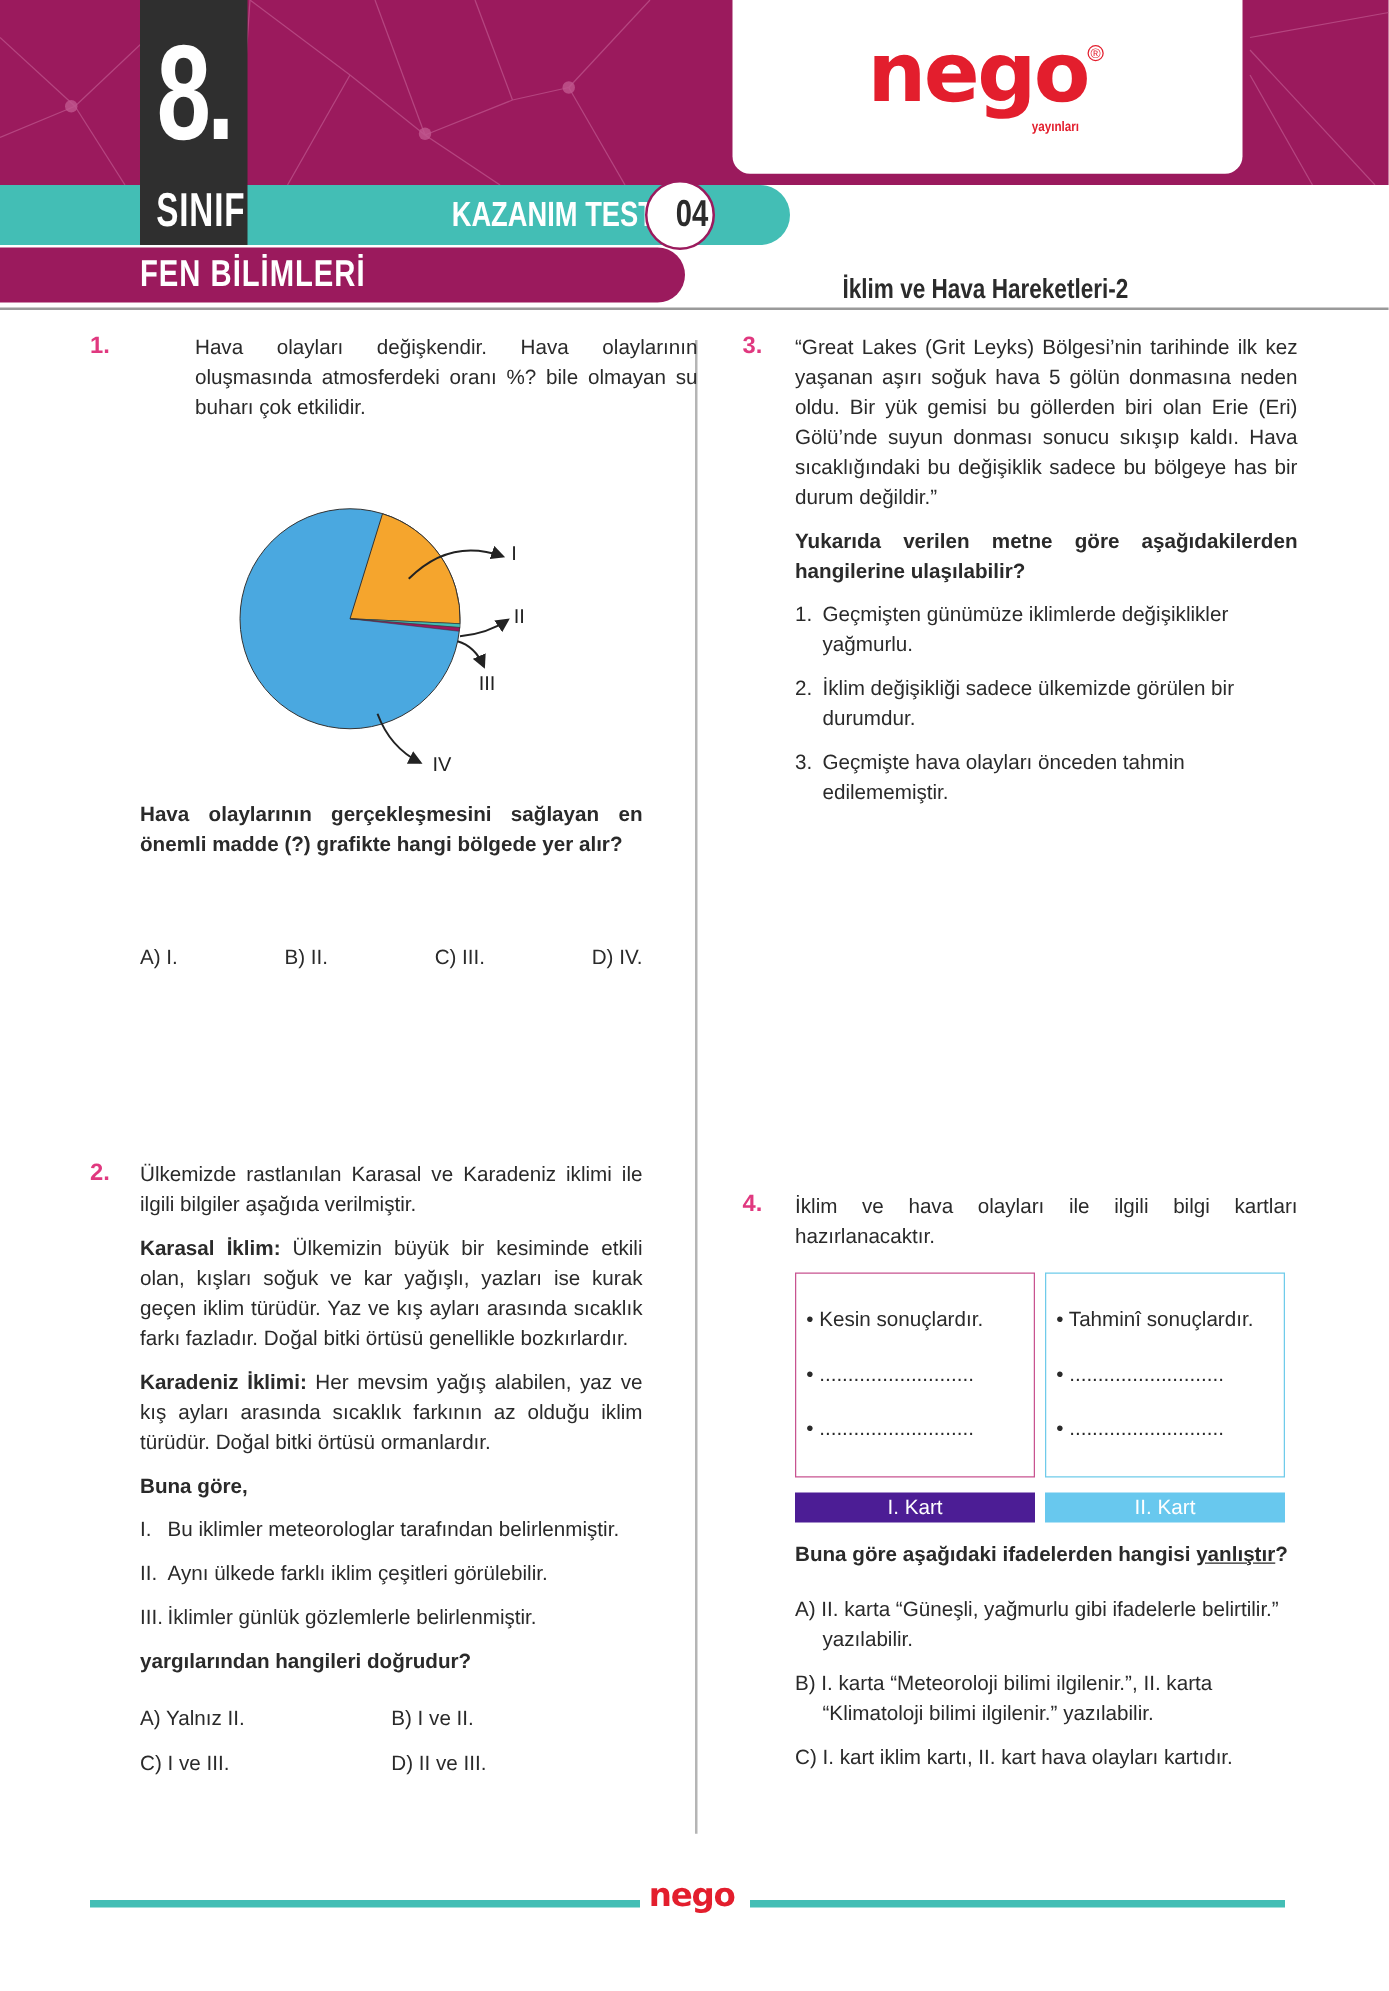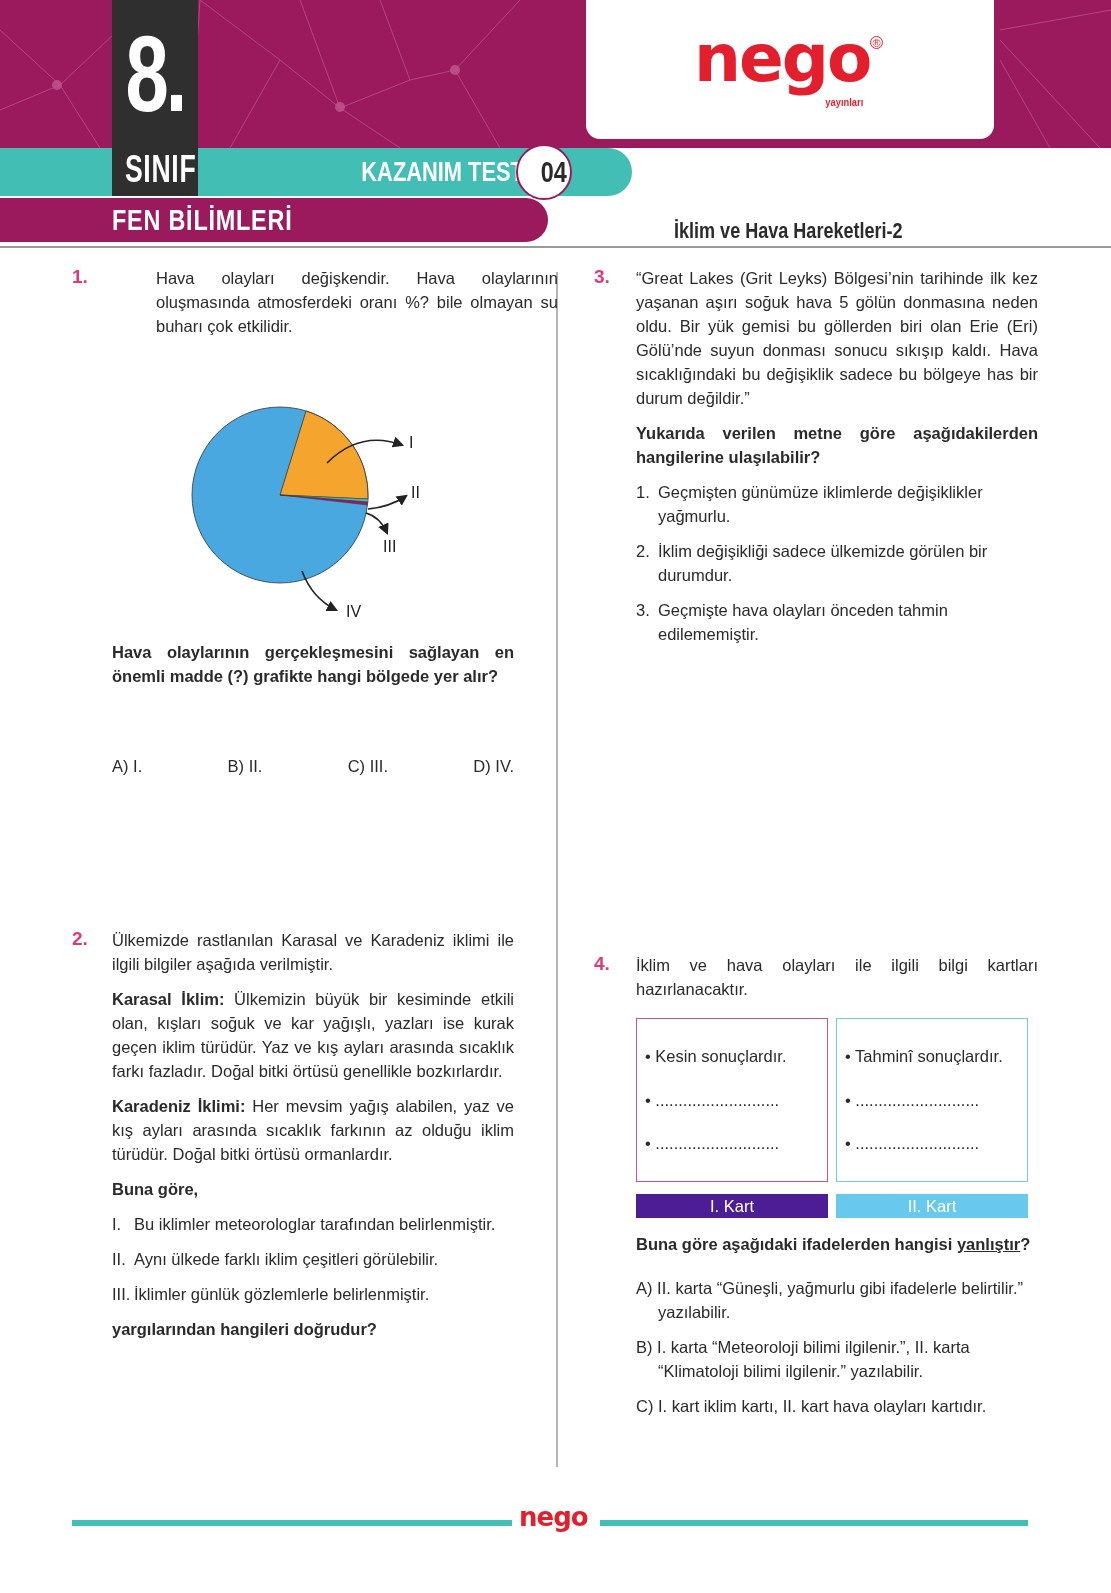--- a/index.html
+++ b/index.html
@@ -162,20 +162,26 @@
     </div>
   <div class="stmt">
       <span class="k" style="width:22px;">II.</span>
       <span class="t">Aynı ülkede farklı iklim çeşitleri görülebilir.</span>
     </div>
   <div class="stmt">
       <span class="k" style="width:22px;">III.</span>
       <span class="t">İklimler günlük gözlemlerle belirlenmiştir.</span>
     </div>
   <p class="bold" style="margin-bottom:22px;">yargılarından hangileri doğrudur?</p>
+  <div class="opts2">
+    <span>A) Yalnız II.</span>
+    <span>B) I ve II.</span>
+    <span>C) I ve III.</span>
+    <span>D) II ve III.</span>
+  </div>
 </div>
 
 <span class="qnum" style="left:594px; top:266px;">3.</span>
 <div class="q" style="left:636px; top:266px; width:402px;">
   <p>“Great Lakes (Grit Leyks) Bölgesi’nin tarihinde ilk kez yaşanan aşırı soğuk hava 5 gölün donmasına neden oldu. Bir yük gemisi bu göllerden biri olan Erie (Eri) Gölü’nde suyun donması sonucu sıkışıp kaldı. Hava sıcaklığındaki bu değişiklik sadece bu bölgeye has bir durum değildir.”</p>
   <p class="bold">Yukarıda verilen metne göre aşağıdakilerden hangilerine ulaşılabilir?</p>
   <div class="stmt">
       <span class="k" style="width:22px;">1.</span>
       <span class="t">Geçmişten günümüze iklimlerde değişiklikler yağmurlu.</span>
     </div>

